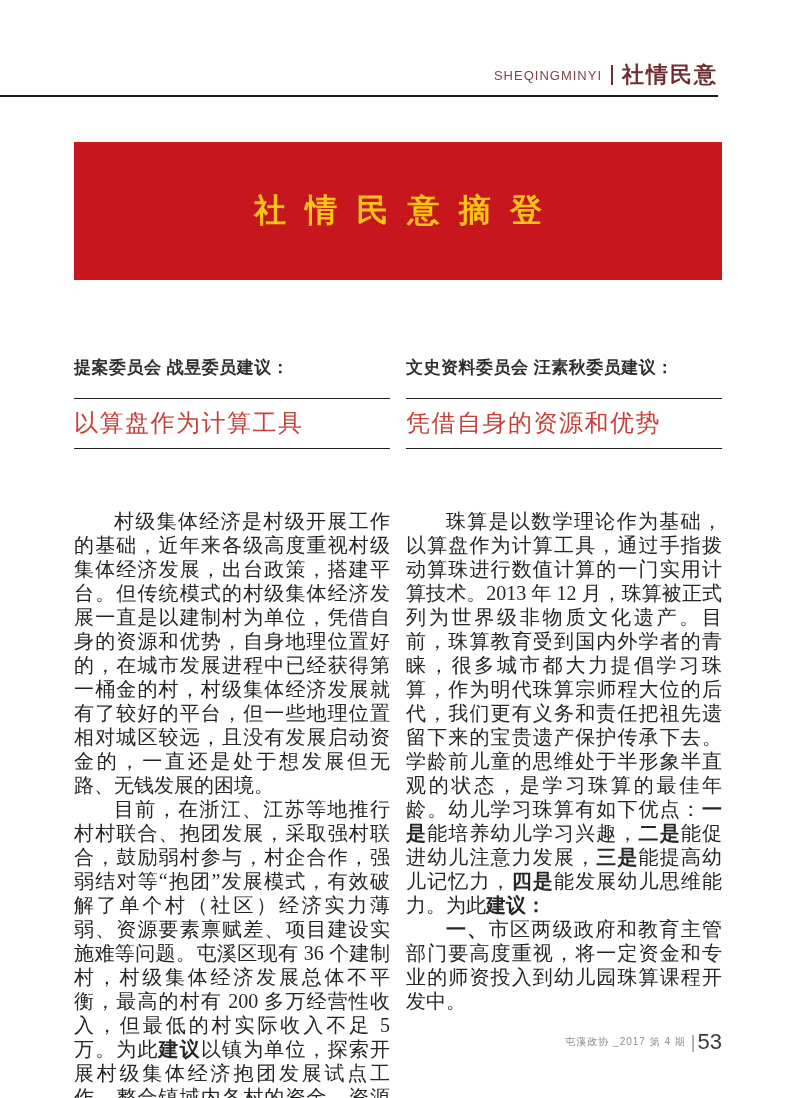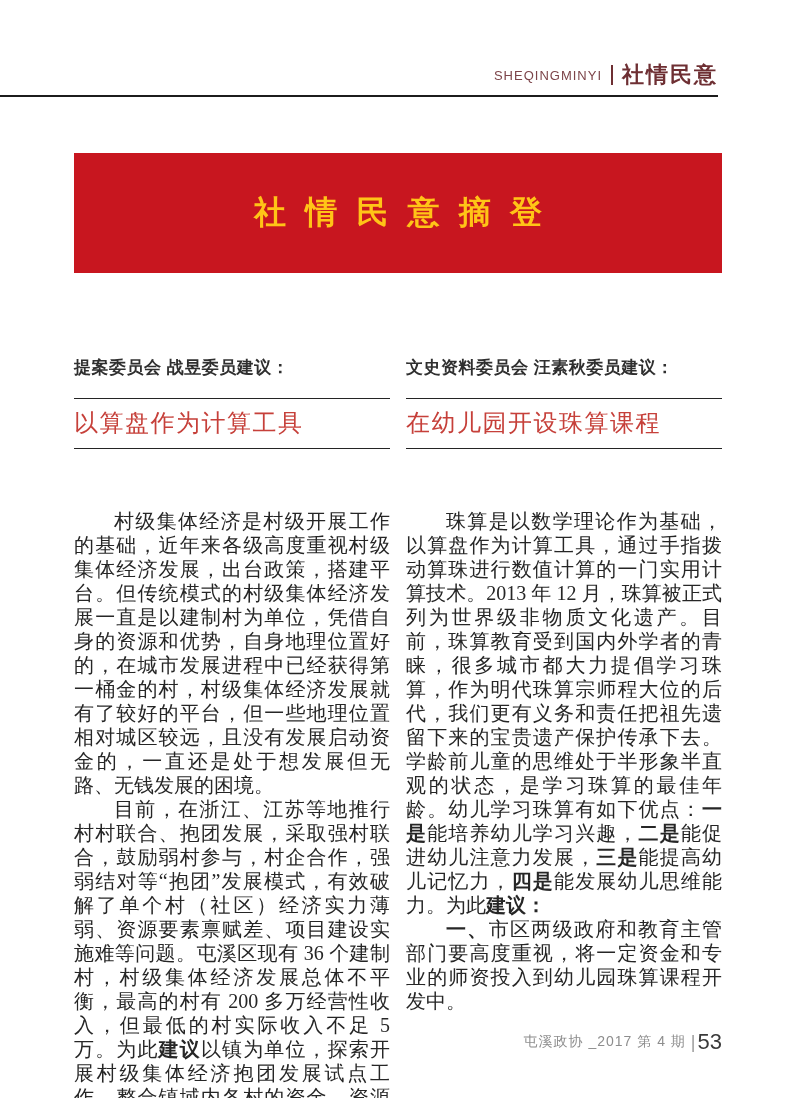--- a/index.html
+++ b/index.html
@@ -26,21 +26,21 @@
     font-family:"Liberation Serif","DejaVu Serif",serif;
     font-size:22px;font-weight:700;letter-spacing:2px;
     color:#6e2f33;
   }
   .header-rule{
     position:absolute;top:95px;left:0;width:718px;height:2px;
     background:#1c1c1c;
   }
   
   .banner{
-    position:absolute;top:153px;left:74px;width:648px;height:120px;
+    position:absolute;top:142px;left:74px;width:648px;height:138px;
     background:#c8161f;
     display:flex;align-items:center;justify-content:center;
   }
   .banner-title{
     color:#ffc417;
     font-size:32px;font-weight:700;
     letter-spacing:0.6em;text-indent:0.6em;
     white-space:nowrap;
   }
   
@@ -66,21 +66,21 @@
     text-align:justify;
   }
   .body p{margin:0;text-indent:2em;}
   .body .b{font-weight:700;}
   
   .footer{
     position:absolute;top:1029px;left:0;width:722px;
     display:flex;justify-content:flex-end;align-items:center;
   }
   .footer-journal{
-    font-size:14px;color:#8d8d8d;letter-spacing:1px;
+    font-size:10px;color:#8d8d8d;letter-spacing:1px;
   }
   .footer-bar{
     font-size:18px;color:#9a9a9a;margin:0 2px 0 5px;font-weight:400;
   }
   .footer-page{
     font-size:22px;color:#3a3a3a;
   }
 </style>
 </head>
 <body>
@@ -107,21 +107,21 @@
       <hr class="rule">
       <div class="body">
           <p><span>村级集体经济是村级开展工作的基础，近年来各级高度重视村级集体经济发展，出台政策，搭建平台。但传统模式的村级集体经济发展一直是以建制村为单位，凭借自身的资源和优势，自身地理位置好的，在城市发展进程中已经获得第一桶金的村，村级集体经济发展就有了较好的平台，但一些地理位置相对城区较远，且没有发展启动资金的，一直还是处于想发展但无路、无钱发展的困境。</span></p>
           <p><span>目前，在浙江、江苏等地推行村村联合、抱团发展，采取强村联合，鼓励弱村参与，村企合作，强弱结对等“抱团”发展模式，有效破解了单个村（社区）经济实力薄弱、资源要素禀赋差、项目建设实施难等问题。屯溪区现有 36 个建制村，村级集体经济发展总体不平衡，最高的村有 200 多万经营性收入，但最低的村实际收入不足 5 万。为此</span><span class="b">建议</span><span>以镇为单位，探索开展村级集体经济抱团发展试点工作，整合镇域内各村的资金、资源优势，选好发展项目，破解发展村级集体经济难题。</span></p>
         </div>
     </div>
 
     <div class="col">
       <p class="kicker">文史资料委员会 汪素秋委员建议：</p>
       <hr class="rule">
-      <h2 class="article-title">在幼儿园开设珠算课程</h2>
+      <h2 class="article-title">凭借自身的资源和优势</h2>
       <hr class="rule">
       <div class="body">
           <p><span>珠算是以数学理论作为基础，以算盘作为计算工具，通过手指拨动算珠进行数值计算的一门实用计算技术。2013 年 12 月，珠算被正式列为世界级非物质文化遗产。目前，珠算教育受到国内外学者的青睐，很多城市都大力提倡学习珠算，作为明代珠算宗师程大位的后代，我们更有义务和责任把祖先遗留下来的宝贵遗产保护传承下去。学龄前儿童的思维处于半形象半直观的状态，是学习珠算的最佳年龄。幼儿学习珠算有如下优点：</span><span class="b">一是</span><span>能培养幼儿学习兴趣，</span><span class="b">二是</span><span>能促进幼儿注意力发展，</span><span class="b">三是</span><span>能提高幼儿记忆力，</span><span class="b">四是</span><span>能发展幼儿思维能力。为此</span><span class="b">建议：</span></p>
           <p><span class="b">一、</span><span>市区两级政府和教育主管部门要高度重视，将一定资金和专业的师资投入到幼儿园珠算课程开发中。</span></p>
         </div>
     </div>
 
   </div>
 
   <div class="footer">

